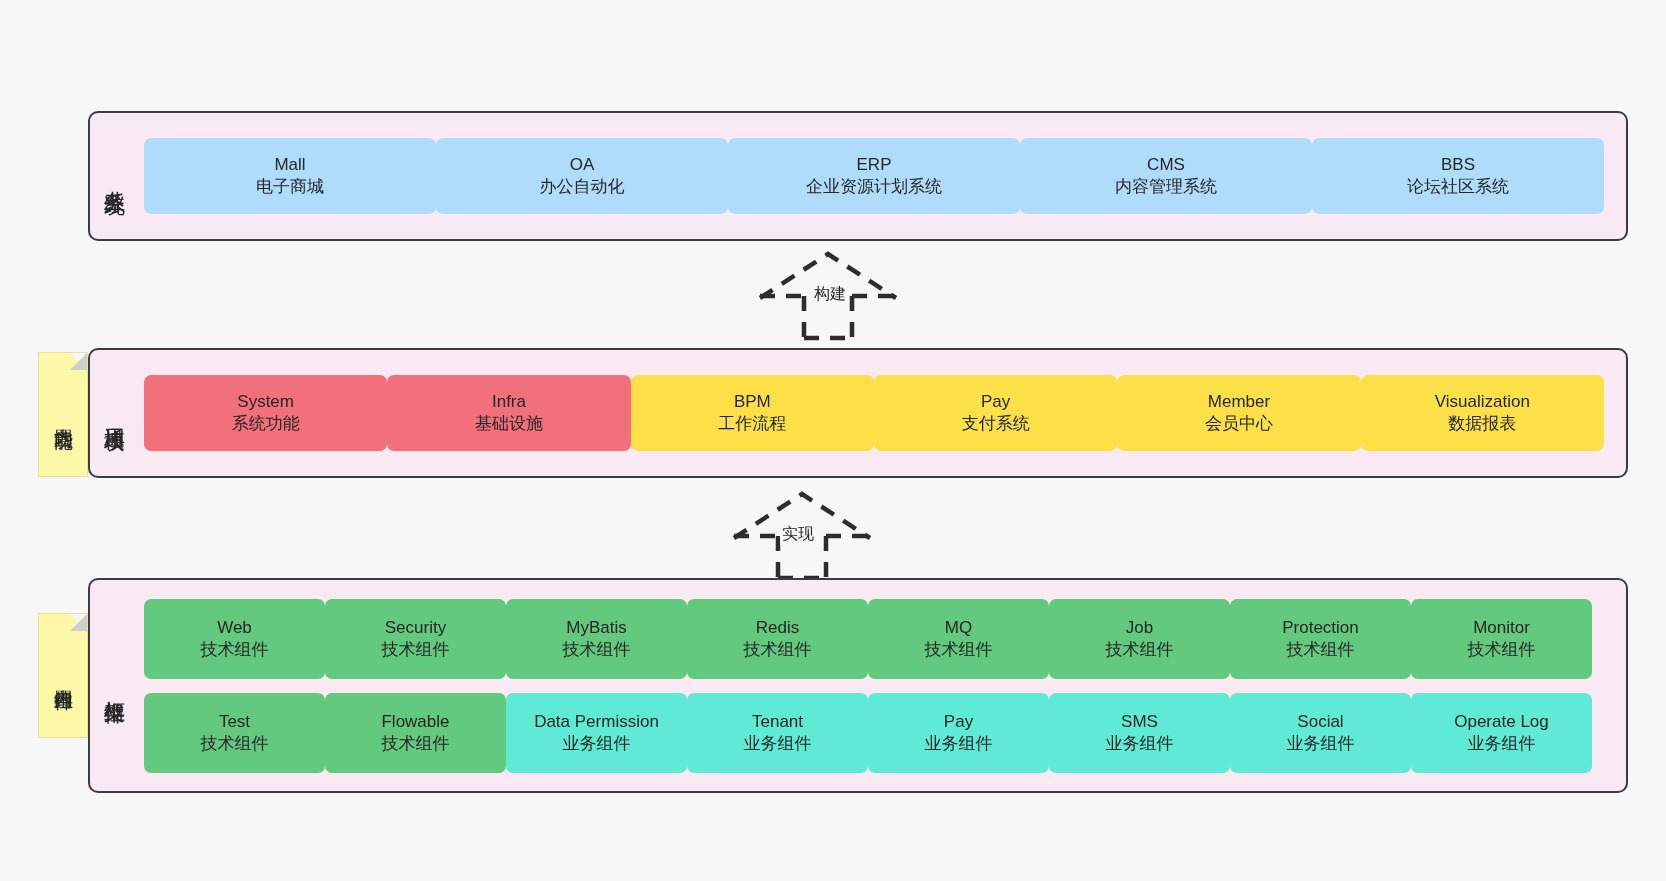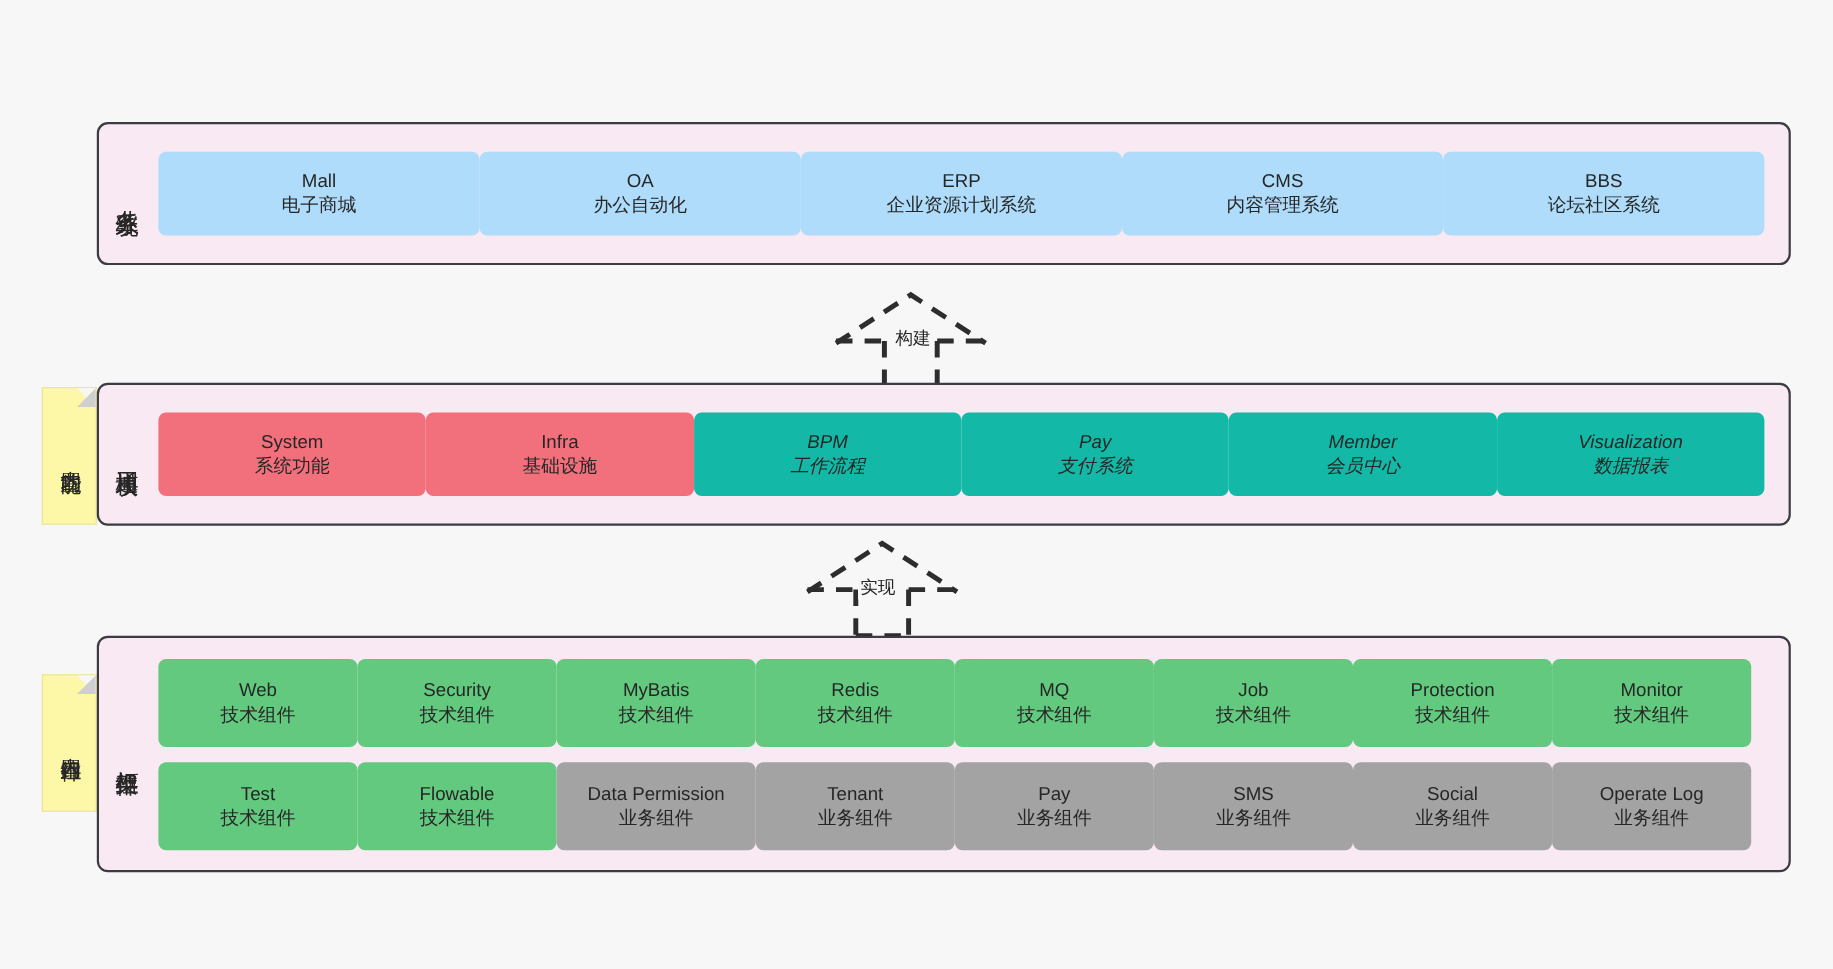--- a/index.html
+++ b/index.html
@@ -62,23 +62,23 @@
     line-height:1.28;
     padding:6px 4px;
     color:#262626;
   }
   .cell .en{ display:block; }
   .cell .cn{ display:block; }
 
   
   .c-blue        { background:#aedcfa; }
   .c-red         { background:#f2707c; }
-  .c-pink        { background:#14b8a6;font-style:italic; }
+  .c-pink        { background:#fde047; }
   .c-green       { background:#63c97f; }
-  .c-lightgreen  { background:#a3a3a3; }
+  .c-lightgreen  { background:#5eead4; }
 
   
   #panel-business { left:88px;  top:111px; width:1540px; height:130px; }
   #panel-common   { left:88px;  top:348px; width:1540px; height:130px; }
   #panel-frame    { left:88px;  top:578px; width:1540px; height:215px; }
 
   #panel-business .panel-body{ padding-right:22px; }
   #panel-common  .panel-body{ padding-right:22px; }
   #panel-frame   .panel-body{ padding-right:34px; gap:14px; }
   #panel-frame .cell{ min-height:80px; }
@@ -126,21 +126,21 @@
   .arrow svg{ display:block; overflow:visible; }
   .arrow-label{
     position:absolute;
     font-size:16px;
     color:#262626;
     background:#f7f7f7;
     padding:0 2px;
     white-space:nowrap;
     user-select:none;
   }
-  #arrow-build   { left:752px; top:264px; width:160px; height:90px; }
+  #arrow-build   { left:752px; top:250px; width:160px; height:90px; }
   #arrow-build .arrow-label   { left:60px; top:34px; }
   #arrow-implement { left:726px; top:490px; width:160px; height:90px; }
   #arrow-implement .arrow-label{ left:54px; top:34px; }
 </style>
 </head>
 <body>
 
 <div class="canvas">
 
   <div class="panel" id="panel-business">

